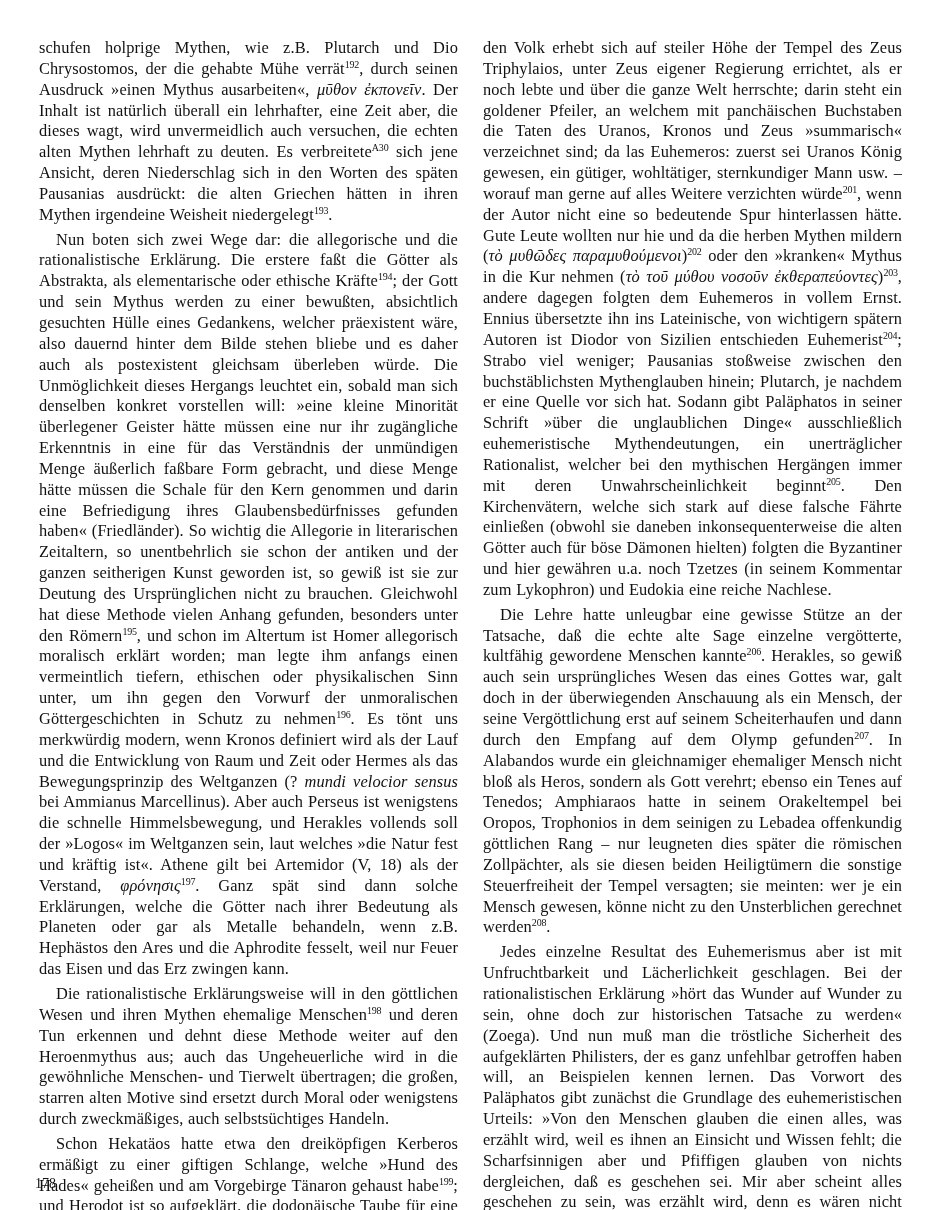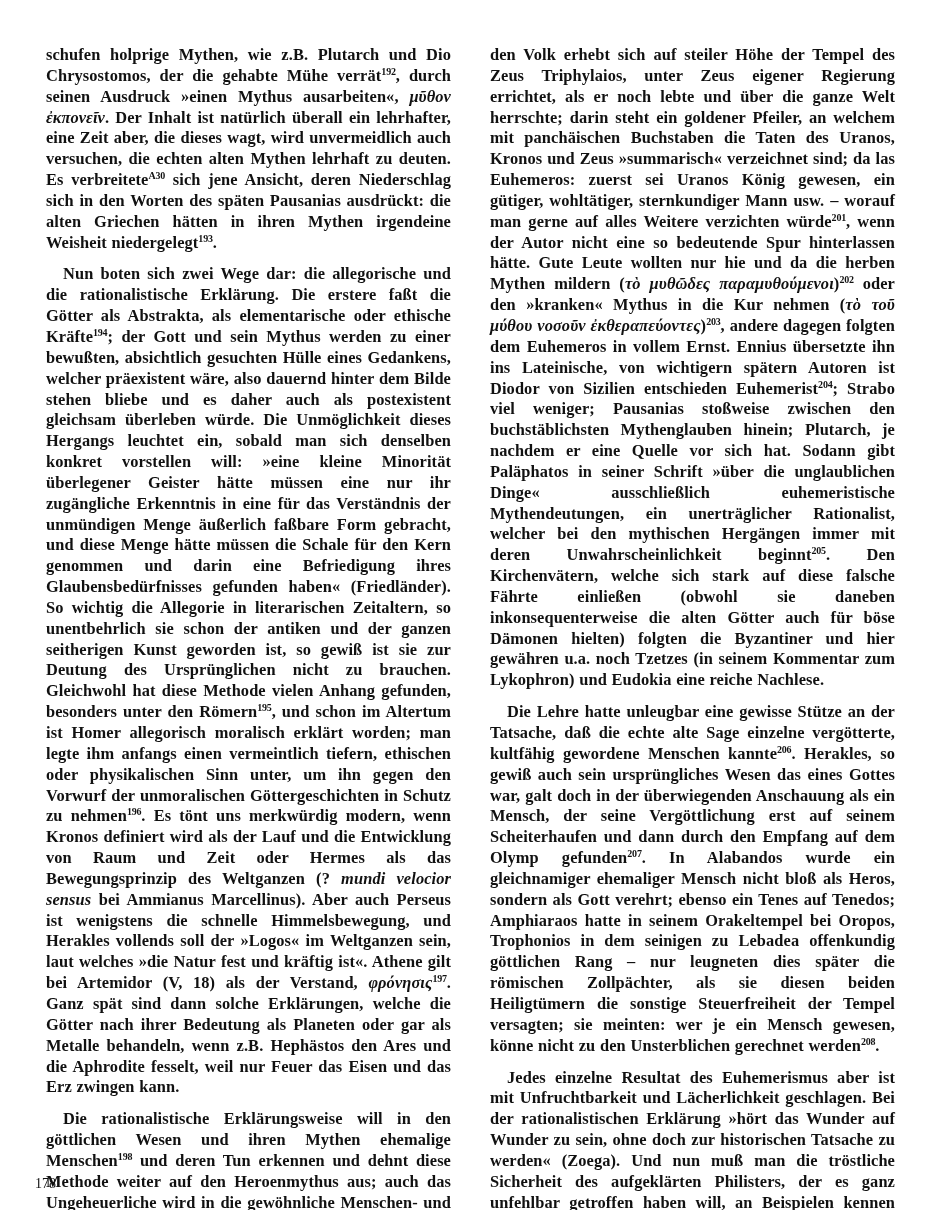--- a/index.html
+++ b/index.html
@@ -27,22 +27,21 @@
   }
   .col {
     width: 427px;
     text-align: justify;
     font-size: 16.4px;
     line-height: 20.85px;
     letter-spacing: 0.1px;
     word-spacing: 0.5px;
   }
   .col p {
-    margin: 11px;
-    font-weight: bold;
+    margin: 4px;
   }
   .col p.indent {
     text-indent: 17px;
   }
   .col i {
     font-style: italic;
   }
   sup {
     font-size: 10px;
     line-height: 0;

